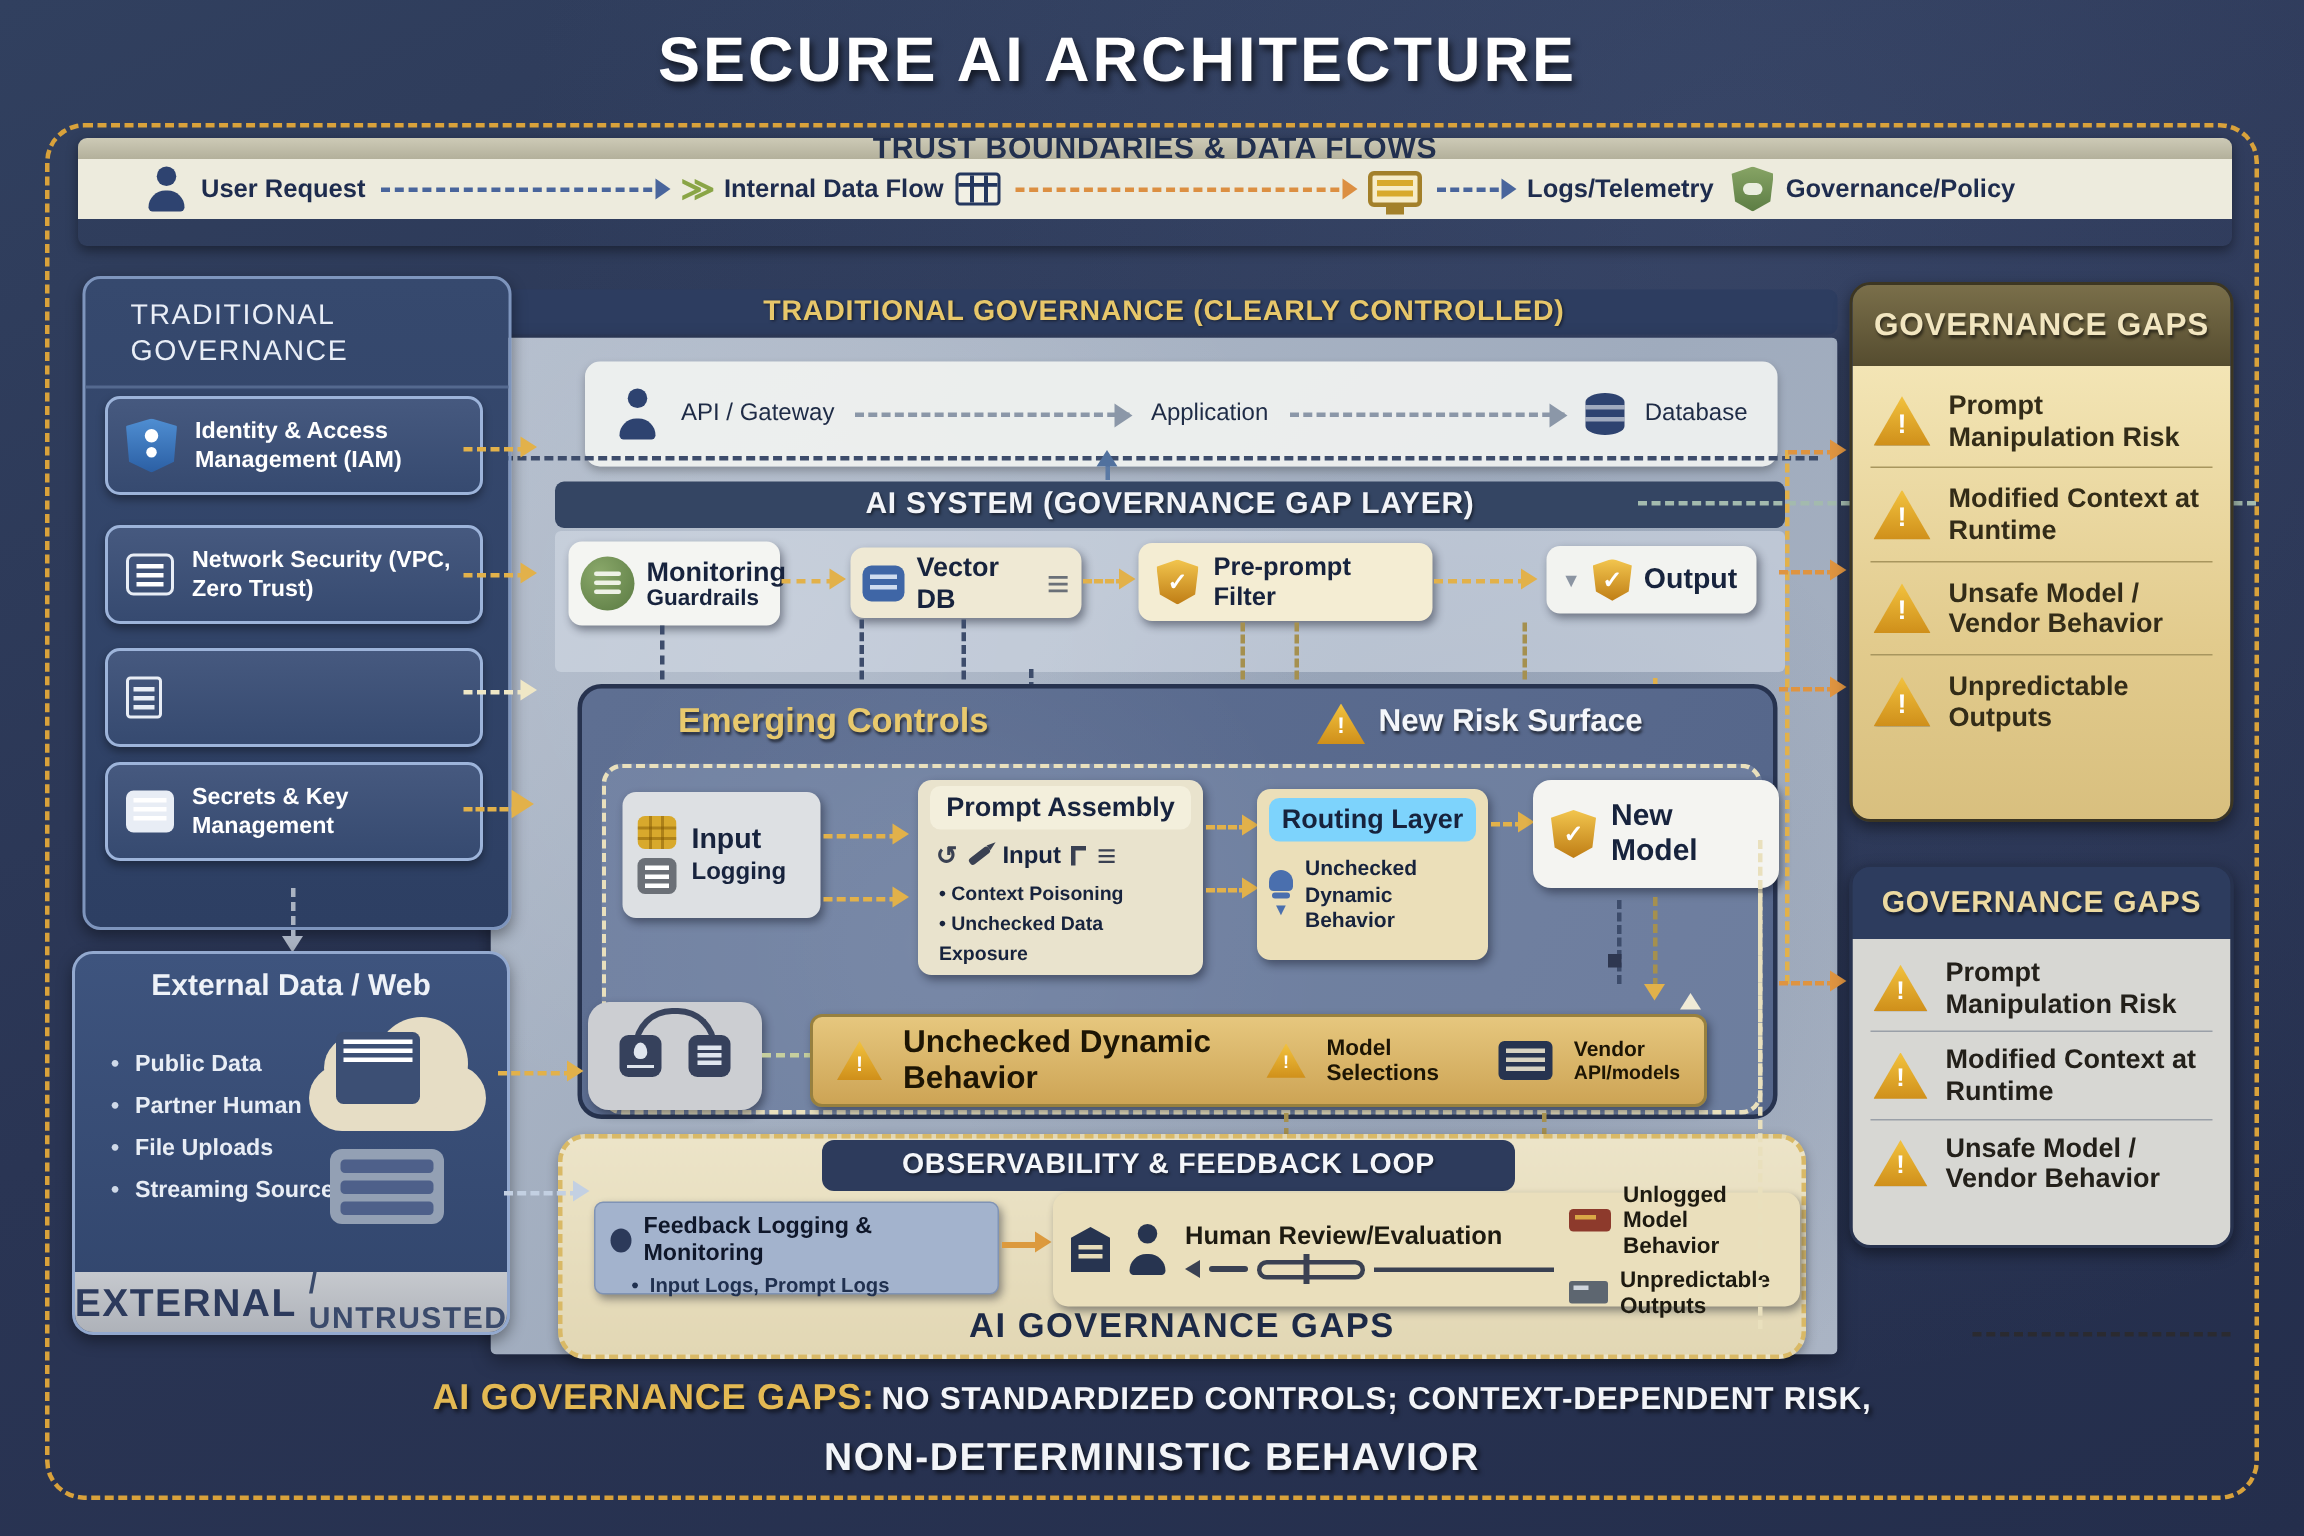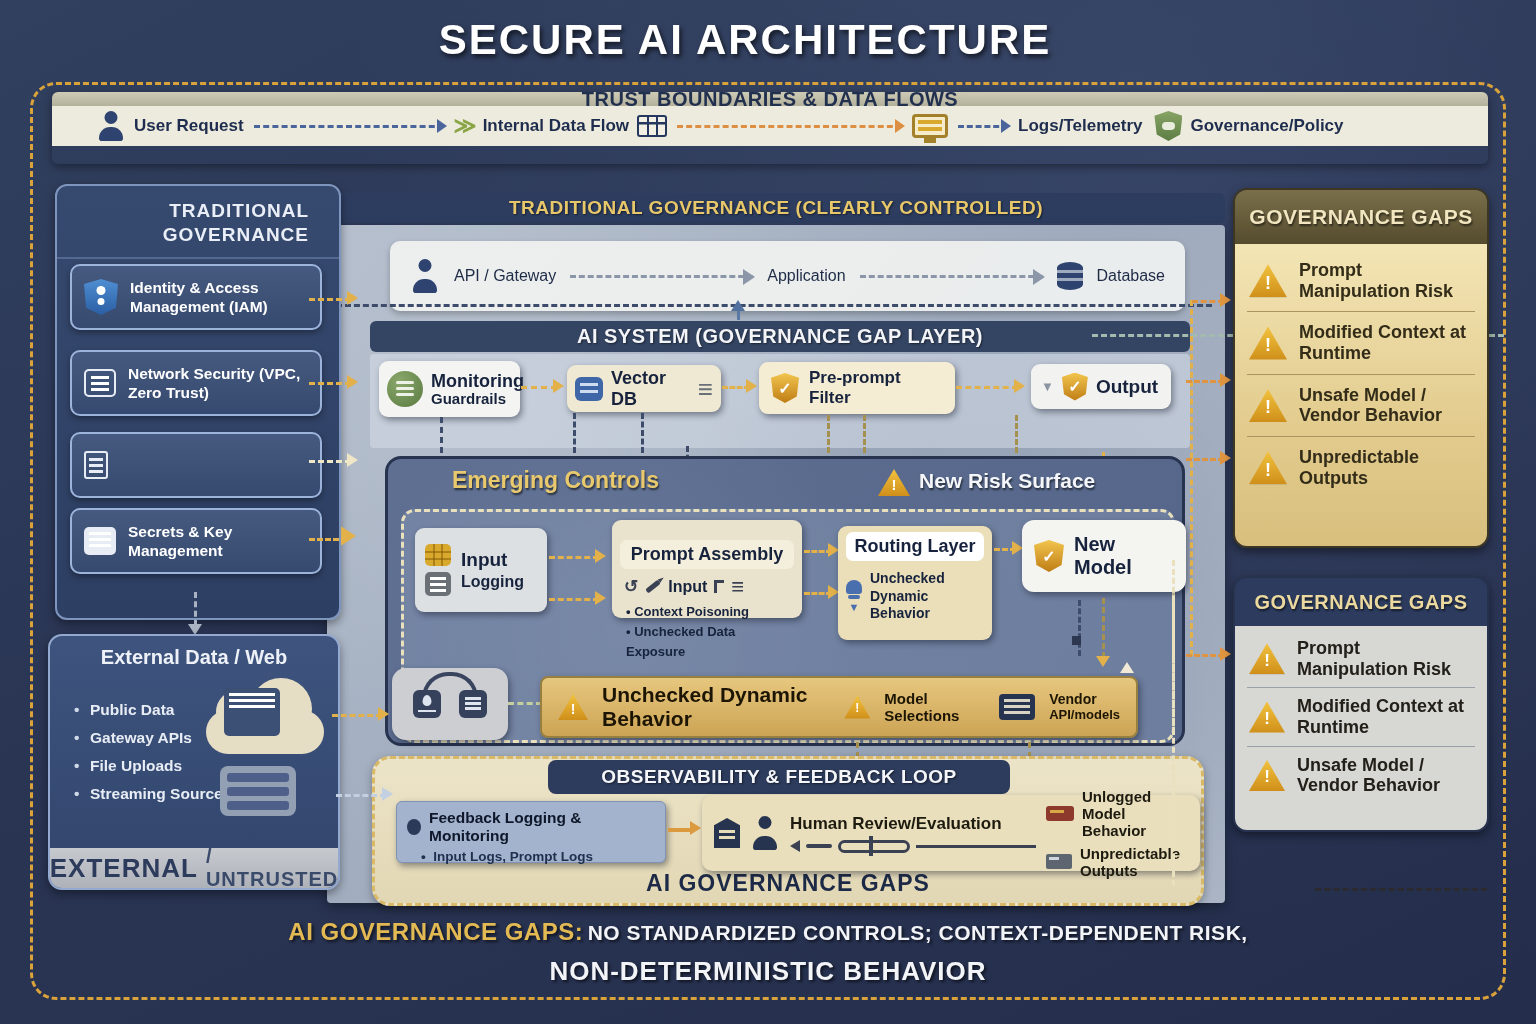--- a/index.html
+++ b/index.html
@@ -123,21 +123,21 @@
 .i-flagred::before{content:"";position:absolute;left:4px;top:4px;right:10px;height:3px;background:#d9a846;}
 .i-foldergray{width:26px;height:15px;background:#5d6670;border-radius:2px;position:relative;flex:none;}
 .i-foldergray::before{content:"";position:absolute;left:3px;top:3px;width:10px;height:3px;background:#cfd5dc;}
 .i-monitor2{width:36px;height:26px;background:#273450;border-radius:4px;position:relative;flex:none;}
 .i-monitor2::before{content:"";position:absolute;left:5px;right:5px;top:5px;height:3px;background:#d8d3c2;
   box-shadow:0 6px 0 #d8d3c2,0 12px 0 #d8d3c2;}
 .i-dot{width:14px;height:16px;border-radius:50%;background:#2c3a5a;flex:none;}
 
 .sidebar{left:55px;top:184px;width:286px;height:436px;border-radius:12px;
   background:linear-gradient(#36496e,#2d3f63);border:2px solid #7e95bd;box-shadow:0 4px 10px rgba(0,0,0,.4);}
-.sidebar-h{padding:13px 30px 10px;text-align:right;color:#e9eef7;font-size:19px;font-weight:700;
+.sidebar-h{padding:13px 30px 10px;text-align:left;color:#e9eef7;font-size:19px;font-weight:400;
   letter-spacing:1px;line-height:1.25;border-bottom:2px solid #54698f;}
 .scard{position:absolute;left:13px;width:252px;height:66px;border-radius:10px;display:flex;align-items:center;
   gap:12px;padding:0 12px;background:linear-gradient(#46597f,#364a70);border:2px solid #9db4da;
   color:#fff;font-size:15.5px;font-weight:700;line-height:1.25;box-shadow:0 3px 6px rgba(0,0,0,.35);}
 
 .external{left:48px;top:634px;width:292px;height:256px;border-radius:14px;overflow:hidden;
   background:linear-gradient(#3e547e,#31456c);border:2px solid #93a9cf;box-shadow:0 4px 10px rgba(0,0,0,.4);}
 .external-h{margin-top:10px;text-align:center;color:#eef2f8;font-size:20px;font-weight:800;}
 .ext-li{position:relative;color:#e8edf5;font-size:15.5px;font-weight:700;line-height:28px;padding-left:16px;}
 .ext-li::before{content:"•";position:absolute;left:0;color:#cfd9e8;}
@@ -311,41 +311,41 @@
     <span style="line-height:1.2">
       <span style="font-size:19px;font-weight:800;display:block">Input</span>
       <span style="font-size:16px;font-weight:600;display:block">Logging</span>
     </span>
   </div>
   <div class="dl-h gold" style="left:549px;top:556px;width:50px"></div>
   <div class="ah r gold" style="left:595px;top:549px"></div>
   <div class="dl-h gold" style="left:549px;top:598px;width:50px"></div>
   <div class="ah r gold" style="left:595px;top:591px"></div>
 
-  <div class="node" style="left:612px;top:520px;width:190px;height:98px;background:#e9e3cd;display:block;padding:20px 8px">
+  <div class="node" style="left:612px;top:520px;width:190px;height:130px;background:#e9e3cd;display:block;padding:4px 8px">
     <div style="background:#f3efdc;border-radius:7px;text-align:center;font-size:18px;font-weight:800;padding:4px 0">Prompt Assembly</div>
     <div class="flex" style="gap:7px;margin:7px 0 5px 4px">
       <span style="font-size:17px;font-weight:800;color:#3a4152">↺</span>
       <span class="i-pencil"></span>
       <span style="font-size:16px;font-weight:800">Input</span>
       <span class="i-corner"></span>
       <span style="font-size:22px;font-weight:900;color:#3a4152;line-height:0">≡</span>
     </div>
     <div style="font-size:13px;font-weight:700;line-height:1.55;padding-left:6px">
       <span style="display:block">•&nbsp;<span>Context Poisoning</span></span>
       <span style="display:block">•&nbsp;<span>Unchecked Data Exposure</span></span>
     </div>
   </div>
   <div class="dl-h gold" style="left:804px;top:550px;width:28px"></div>
   <div class="ah r gold" style="left:828px;top:543px"></div>
   <div class="dl-h gold" style="left:804px;top:592px;width:28px"></div>
   <div class="ah r gold" style="left:828px;top:585px"></div>
 
   <div class="node" style="left:838px;top:526px;width:154px;height:114px;background:#ebdfb9;display:block;padding:6px 8px">
-    <div style="background:#ffffff;border-radius:7px;text-align:center;font-size:18px;font-weight:800;padding:4px 0">Routing Layer</div>
+    <div style="background:#7dd3fc;border-radius:7px;text-align:center;font-size:18px;font-weight:800;padding:4px 0">Routing Layer</div>
     <div class="flex" style="gap:8px;margin-top:9px">
       <span style="display:flex;flex-direction:column;align-items:center;gap:7px">
         <span class="i-head"></span>
         <span style="color:#4a6fae;font-size:11px">▼</span>
       </span>
       <span style="font-size:14px;font-weight:700;line-height:1.25">Unchecked Dynamic Behavior</span>
     </div>
   </div>
   <div class="dl-h gold" style="left:994px;top:548px;width:22px"></div>
   <div class="ah r gold" style="left:1012px;top:541px"></div>
@@ -451,21 +451,21 @@
   <div class="ah r gold" style="left:347px;top:375px"></div>
   <div class="dl-h pale" style="left:309px;top:460px;width:42px"></div>
   <div class="ah r pale" style="left:347px;top:453px"></div>
   <div class="dl-h gold" style="left:309px;top:538px;width:38px"></div>
   <div class="ah r gold big" style="left:343px;top:529px"></div>
 
   <div class="abs external">
     <div class="external-h">External Data / Web</div>
     <div class="abs" style="left:24px;top:60px">
       <div class="ext-li"><span>Public Data</span></div>
-      <div class="ext-li"><span>Gateway APIs</span></div>
+      <div class="ext-li"><span>Partner Human</span></div>
       <div class="ext-li"><span>File Uploads</span></div>
       <div class="ext-li"><span>Streaming Sources</span></div>
     </div>
     <div class="i-cloud" style="position:absolute;right:14px;top:74px"></div>
     <div class="i-srv" style="position:absolute;right:58px;top:52px;color:#3c4f74;width:56px;height:48px"></div>
     <div class="i-stack" style="position:absolute;right:42px;top:130px"></div>
     <div class="ext-foot">
       <span style="font-size:26px;font-weight:800;color:#2c3a5c;letter-spacing:1px">EXTERNAL</span>
       <span style="font-size:20px;font-weight:800;color:#3a4a6b;letter-spacing:1px">/ UNTRUSTED</span>
     </div>

